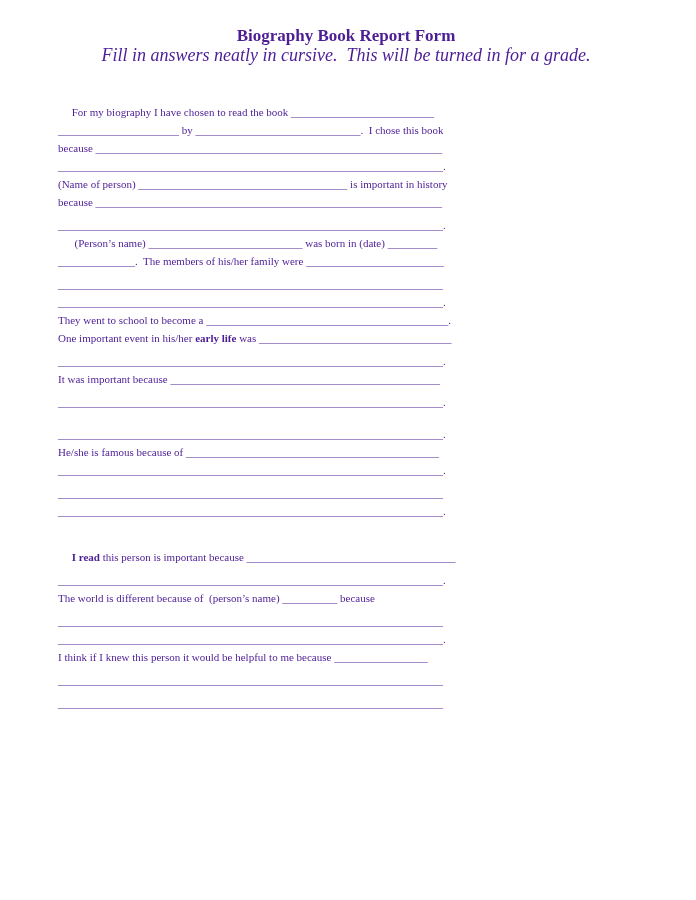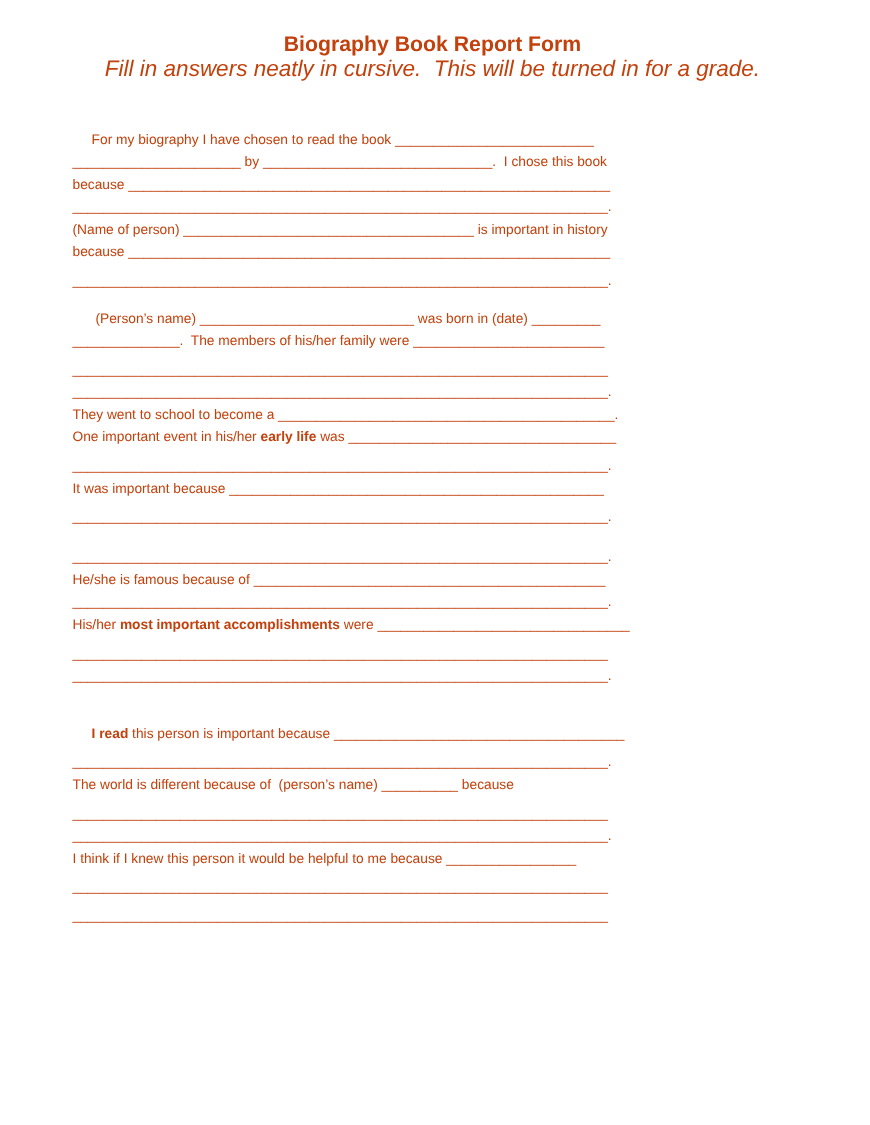--- a/index.html
+++ b/index.html
@@ -7,22 +7,22 @@
     padding: 0;
     background: #ffffff;
   }
   .page {
     position: relative;
     width: 688px;
     height: 900px;
     box-sizing: border-box;
     padding: 26px 54px 0 58px;
     background: #ffffff;
-    color: #c2410c;
-    font-family: Liberation Sans, sans-serif;
+    color: #4c1d95;
+    font-family: Liberation Serif, serif;
     overflow: hidden;
   }
   .doc-title {
     font-size: 17px;
     line-height: 20px;
     font-weight: bold;
     text-align: center;
     margin: 0;
     white-space: pre;
   }
@@ -31,21 +31,21 @@
     line-height: 18px;
     font-style: italic;
     text-align: center;
     margin: 0;
     white-space: pre;
   }
   .form-body {
     margin-top: 39px;
   }
   .section { margin: 0; }
-  .form-body .section:nth-of-type(2) { margin-top: 12px; }
+  .form-body .section:nth-of-type(2) { }
   .form-body .section:nth-of-type(3) { margin-top: 14px; }
   .form-body .section:nth-of-type(4) { margin-top: 28px; }
   .line {
     font-size: 11px;
     line-height: 18px;
     white-space: pre;
   }
   .line.gap { margin-top: 5px; }
   .bold { font-weight: bold; }
   .blank { letter-spacing: 0; }
@@ -74,21 +74,20 @@
         <div class="line"><span class="text">They went to school to become a </span><span class="blank">____________________________________________</span><span class="text">.</span></div>
         <div class="line"><span class="text">One important event in his/her </span><span class="bold">early life</span><span class="text"> was </span><span class="blank">___________________________________</span></div>
         <div class="line gap"><span class="blank">______________________________________________________________________</span><span class="text">.</span></div>
         <div class="line"><span class="text">It was important because </span><span class="blank">_________________________________________________</span></div>
         <div class="line gap"><span class="blank">______________________________________________________________________</span><span class="text">.</span></div>
       </div>
       <div class="section">
         <div class="line gap"><span class="blank">______________________________________________________________________</span><span class="text">.</span></div>
         <div class="line"><span class="text">He/she is famous because of </span><span class="blank">______________________________________________</span></div>
         <div class="line"><span class="blank">______________________________________________________________________</span><span class="text">.</span></div>
-        <div class="line"><span class="text">His/her </span><span class="bold">most important accomplishments</span><span class="text"> were </span><span class="blank">_________________________________</span></div>
         <div class="line gap"><span class="blank">______________________________________________________________________</span></div>
         <div class="line"><span class="blank">______________________________________________________________________</span><span class="text">.</span></div>
       </div>
       <div class="section">
         <div class="line"><span class="text">     </span><span class="bold">I read</span><span class="text"> this person is important because </span><span class="blank">______________________________________</span></div>
         <div class="line gap"><span class="blank">______________________________________________________________________</span><span class="text">.</span></div>
         <div class="line"><span class="text">The world is different because of  (person’s name) </span><span class="blank">__________</span><span class="text"> because</span></div>
         <div class="line gap"><span class="blank">______________________________________________________________________</span></div>
         <div class="line"><span class="blank">______________________________________________________________________</span><span class="text">.</span></div>
         <div class="line"><span class="text">I think if I knew this person it would be helpful to me because </span><span class="blank">_________________</span></div>

